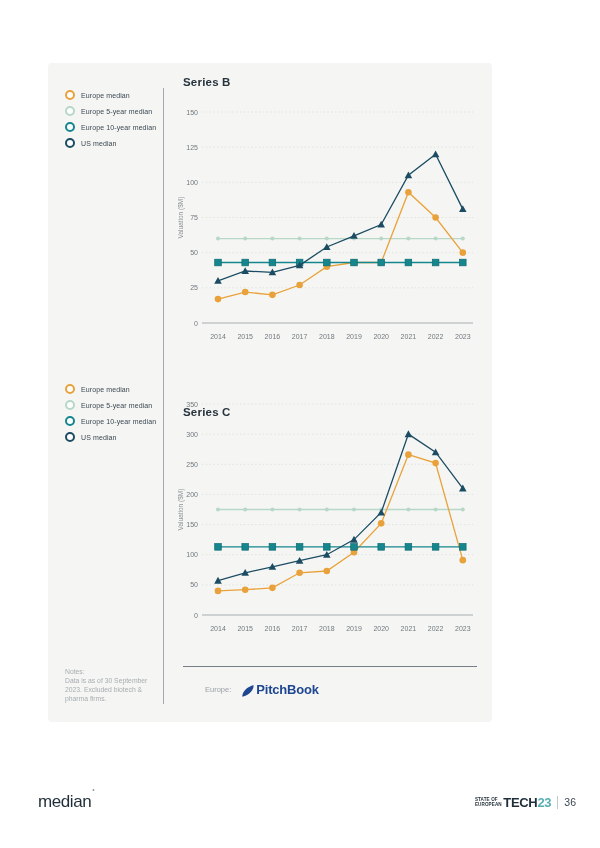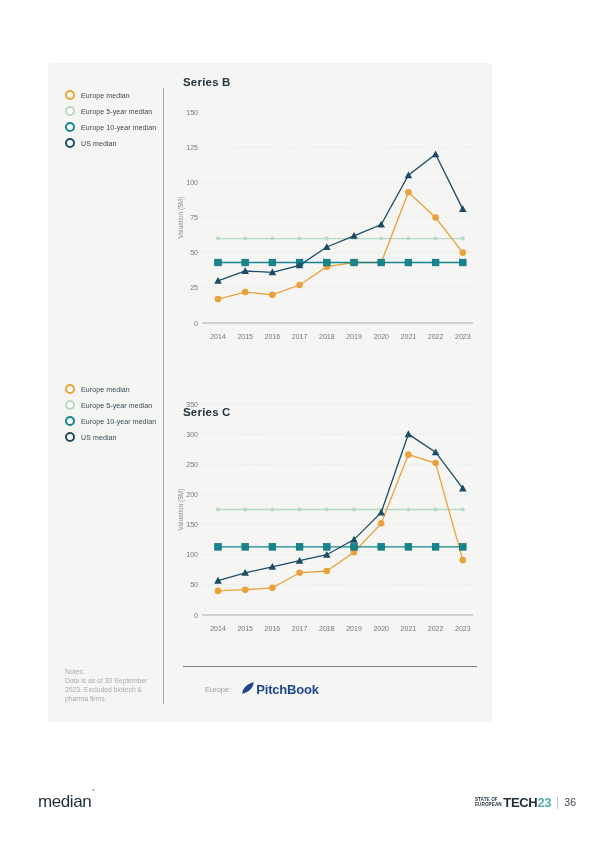--- a/index.html
+++ b/index.html
@@ -32,21 +32,21 @@
   #chart0{top:35px;}
   #chart1{top:327px;}
   .notes{
     position:absolute;left:17px;top:604px;font-size:6.8px;line-height:9px;color:#A7ACB0;
   }
   .hrule{position:absolute;left:135px;top:603px;width:294px;height:1px;background:#767F86;}
   .sources{
     position:absolute;left:157px;top:619px;display:flex;align-items:center;
   }
   .sources-label{font-size:7.5px;color:#9BA1A6;margin-right:10px;}
-  .pb-logo{display:flex;align-items:flex-start;}
+  .pb-logo{display:flex;align-items:flex-end;}
   .pb-logo svg{margin-right:2px;}
   .pb-text{font-size:13px;font-weight:700;color:#1F4690;letter-spacing:-0.2px;}
   .footer{
     position:absolute;left:38px;right:24px;top:789px;height:26px;
     display:flex;align-items:center;justify-content:space-between;
   }
   .brand{font-size:17px;font-weight:500;color:#1F2E38;letter-spacing:-0.4px;position:relative;}
   .brand sup{font-size:6px;position:relative;top:-7px;left:1px;}
   .set-logo{display:flex;align-items:center;}
   .set-stack{display:flex;flex-direction:column;font-size:4.6px;font-weight:800;color:#1F2E38;line-height:5px;margin-right:1.5px;letter-spacing:0.1px;}

